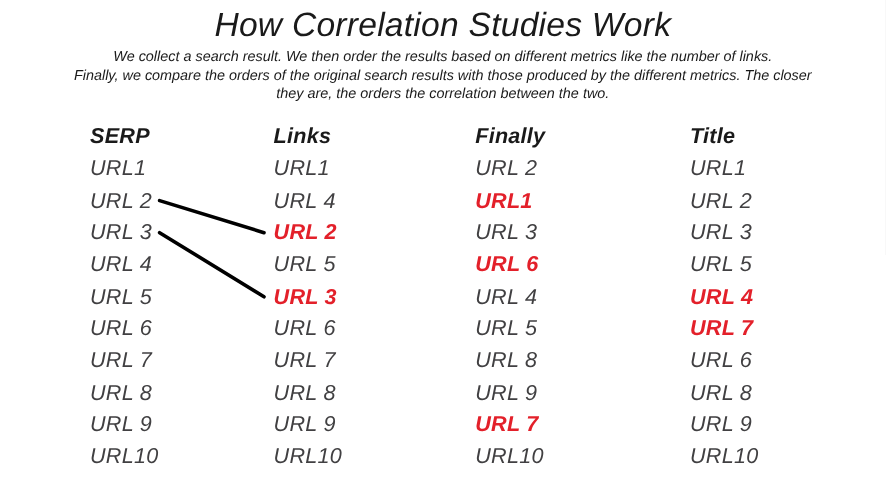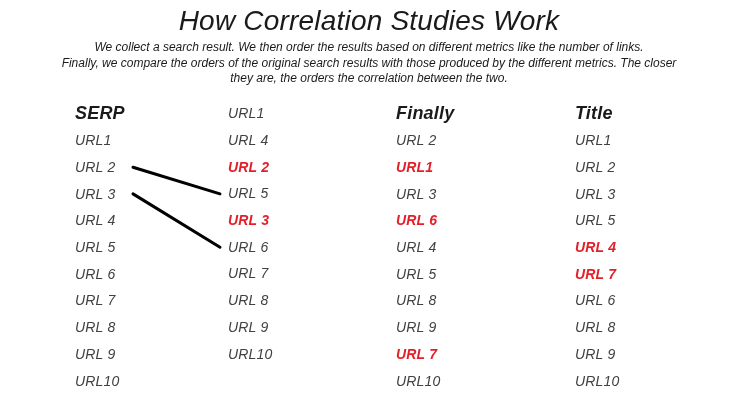--- a/index.html
+++ b/index.html
@@ -49,21 +49,21 @@
     height:27px;
     display:flex;align-items:center;
     font-size:18px;
     font-weight:bold;
     color:var(--heading-text);
     letter-spacing:0.2px;
   }
   .cell{
     height:26.7px;
     display:flex;align-items:center;
-    font-size:14px;
+    font-size:18px;
     color:var(--body-text);
     letter-spacing:0.2px;
     white-space:nowrap;
   }
   .cell.hl{
     color:var(--highlight-red);
     font-weight:bold;
   }
   .connector{
     stroke:var(--connector);
@@ -97,20 +97,21 @@
     <div class="cell">URL 4</div>
     <div class="cell">URL 5</div>
     <div class="cell">URL 6</div>
     <div class="cell">URL 7</div>
     <div class="cell">URL 8</div>
     <div class="cell">URL 9</div>
     <div class="cell">URL10</div>
   </div>
 
   <div class="col col-links">
+    <div class="hdr">Links</div>
     <div class="cell">URL1</div>
     <div class="cell">URL 4</div>
     <div class="cell hl">URL 2</div>
     <div class="cell">URL 5</div>
     <div class="cell hl">URL 3</div>
     <div class="cell">URL 6</div>
     <div class="cell">URL 7</div>
     <div class="cell">URL 8</div>
     <div class="cell">URL 9</div>
     <div class="cell">URL10</div>

